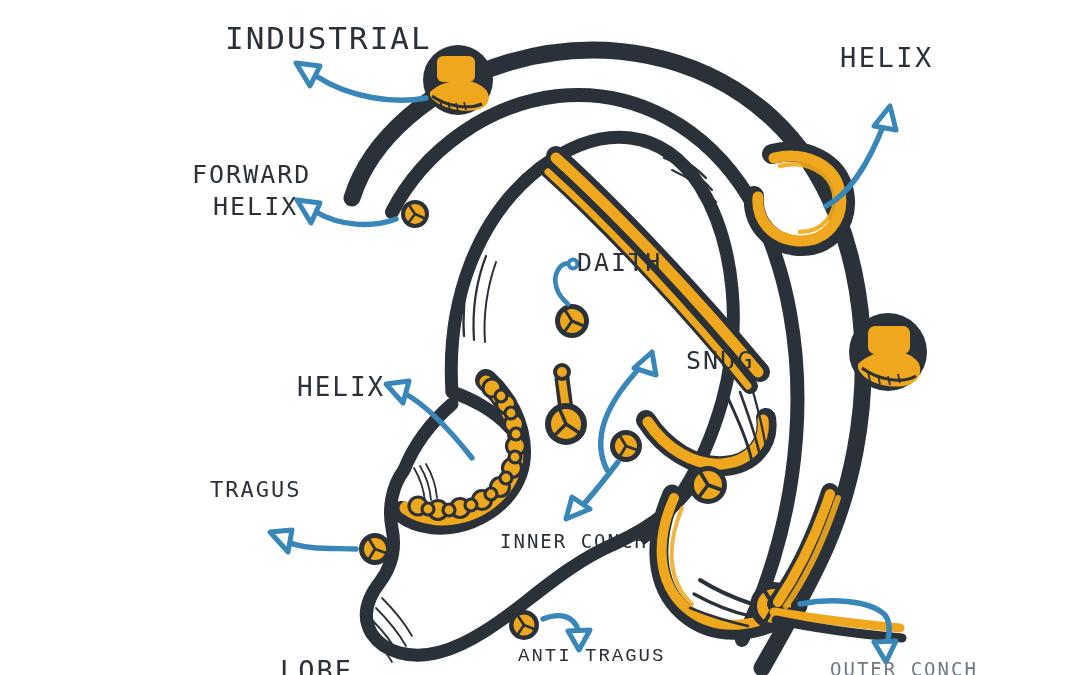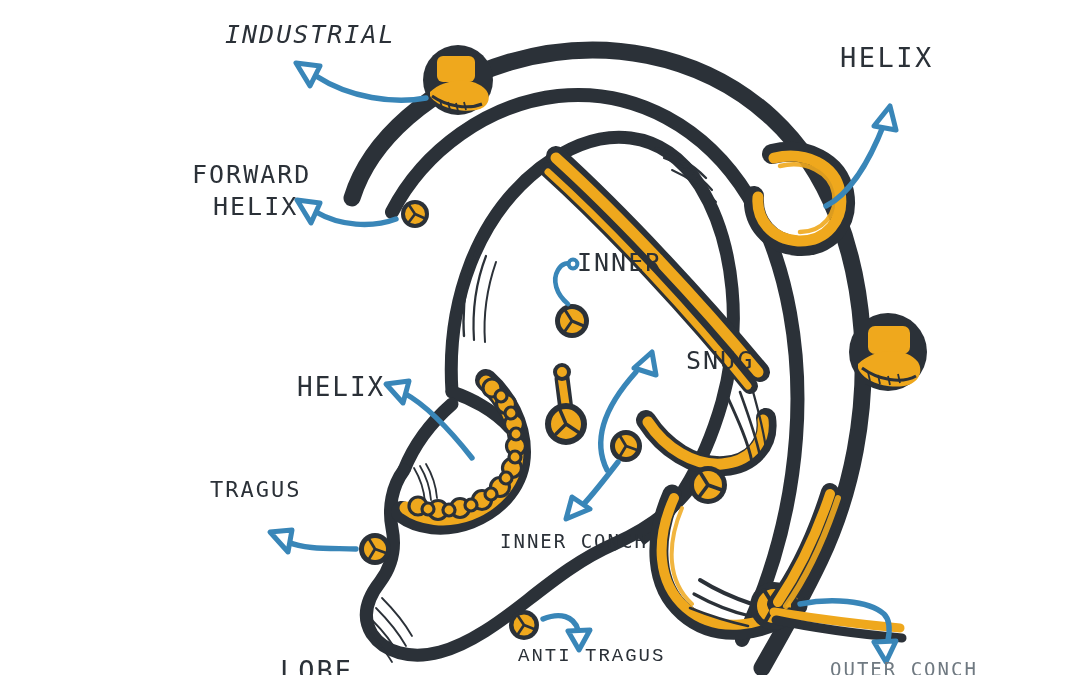--- a/index.html
+++ b/index.html
@@ -8,21 +8,21 @@
   svg#art{position:absolute;inset:0;width:1080px;height:675px;display:block;}
   .lbl{
     position:absolute;
     color:#2b3138;
     font-family:"DejaVu Sans Mono","Liberation Mono",monospace;
     font-weight:400;
     letter-spacing:1.5px;
     white-space:nowrap;
     transform-origin:left top;
   }
-  .l-industrial{left:225px;top:20px;font-size:25px;letter-spacing:2px;font-style:italic;}
+  .l-industrial{left:225px;top:20px;font-size:31px;letter-spacing:2px;}
   .l-helix{left:840px;top:42px;font-size:27px;letter-spacing:2.5px;}
   .l-fwd1{left:192px;top:160px;font-size:25px;letter-spacing:2px;}
   .l-fwd2{left:213px;top:192px;font-size:25px;letter-spacing:2px;}
   .l-rook{left:577px;top:248px;font-size:25px;letter-spacing:2px;}
   .l-snug{left:686px;top:346px;font-size:25px;letter-spacing:2px;}
   .l-daith{left:297px;top:372px;font-size:26px;letter-spacing:2px;}
   .l-tragus{left:210px;top:477px;font-size:22px;letter-spacing:2px;}
   .l-innerconch{left:500px;top:530px;font-size:19px;letter-spacing:2px;}
   .l-antitragus{left:518px;top:645px;font-size:19px;letter-spacing:2px;font-family:Liberation Mono, monospace;}
   .l-lobe{left:280px;top:655px;font-size:27px;letter-spacing:2px;}
@@ -268,21 +268,21 @@
         <path d="M800,604 C830,598 868,600 884,614 C890,620 890,630 888,640"></path>
         <path d="M886,662 L874,642 L896,641 Z" fill="#ffffff" stroke-width="5"></path>
       </g>
     </g>
   </svg>
 
   <div class="lbl l-industrial">INDUSTRIAL</div>
   <div class="lbl l-helix">HELIX</div>
   <div class="lbl l-fwd1">FORWARD</div>
   <div class="lbl l-fwd2">HELIX</div>
-  <div class="lbl l-rook">INNER</div>
+  <div class="lbl l-rook">DAITH</div>
   <div class="lbl l-snug">SNUG</div>
   <div class="lbl l-daith">HELIX</div>
   <div class="lbl l-tragus">TRAGUS</div>
   <div class="lbl l-innerconch">INNER CONCH</div>
   <div class="lbl l-antitragus">ANTI TRAGUS</div>
   <div class="lbl l-lobe">LOBE</div>
   <div class="lbl l-outerconch">OUTER CONCH</div>
 
 </div>
 

